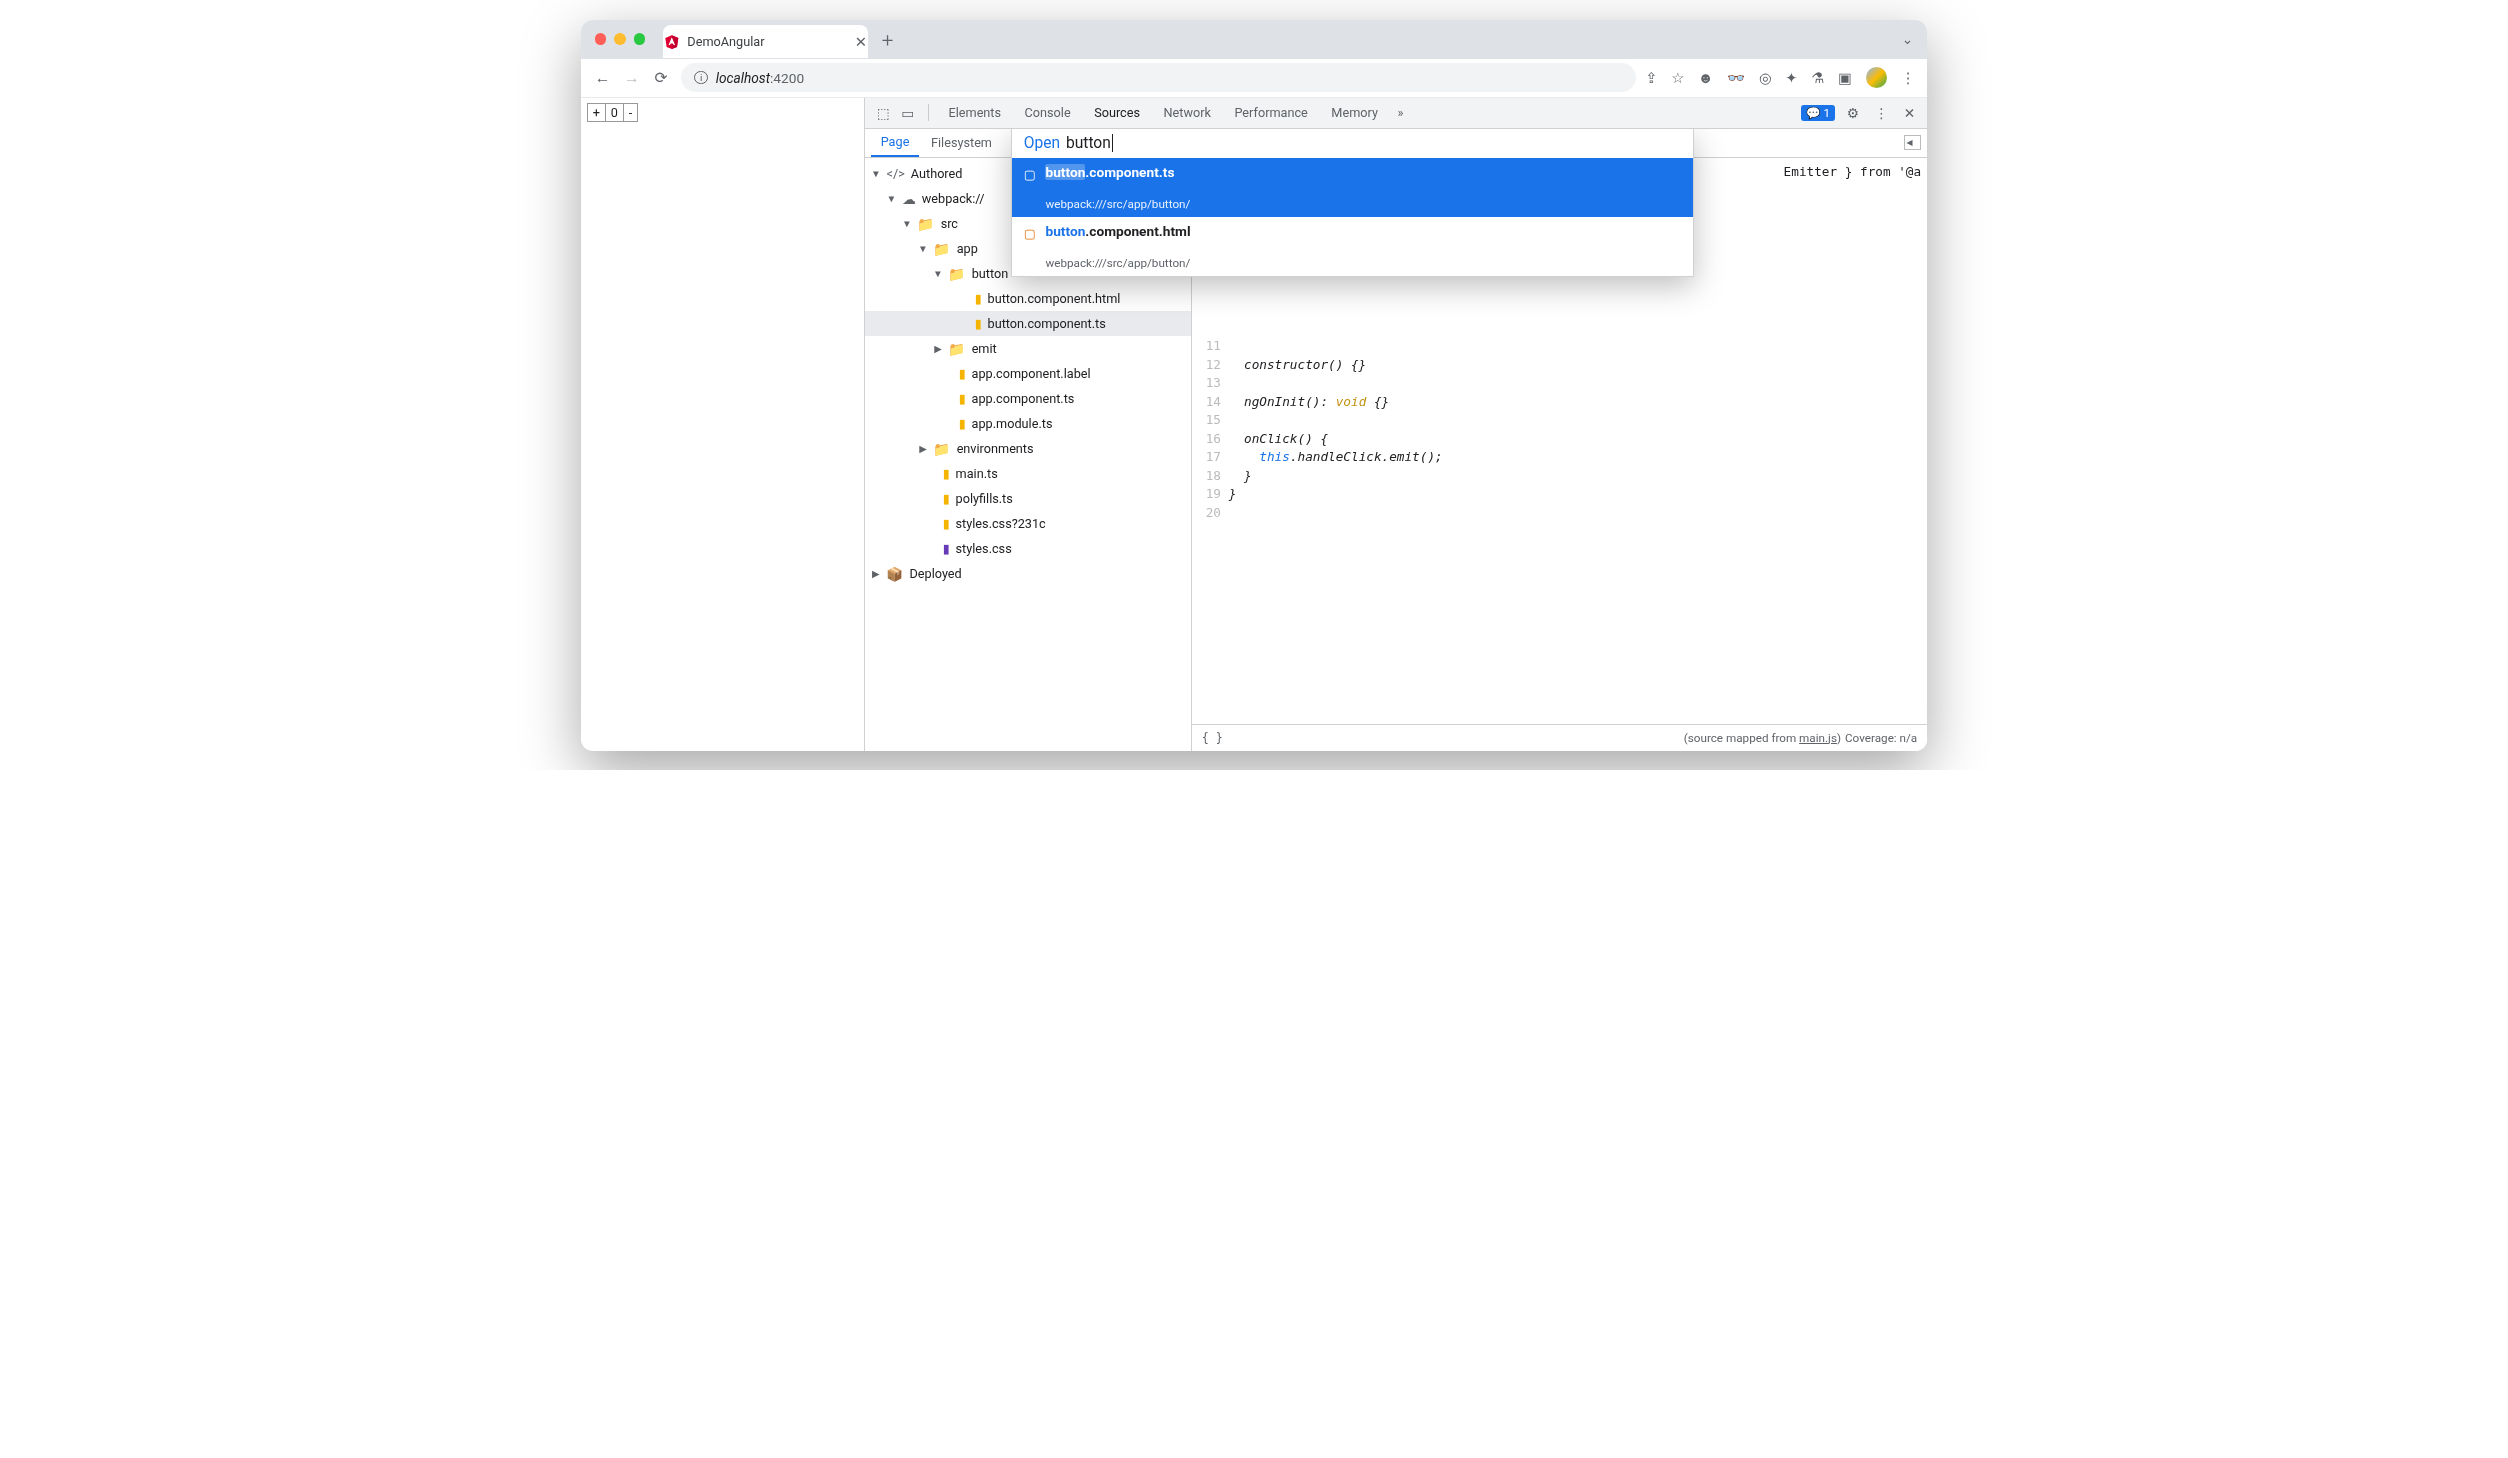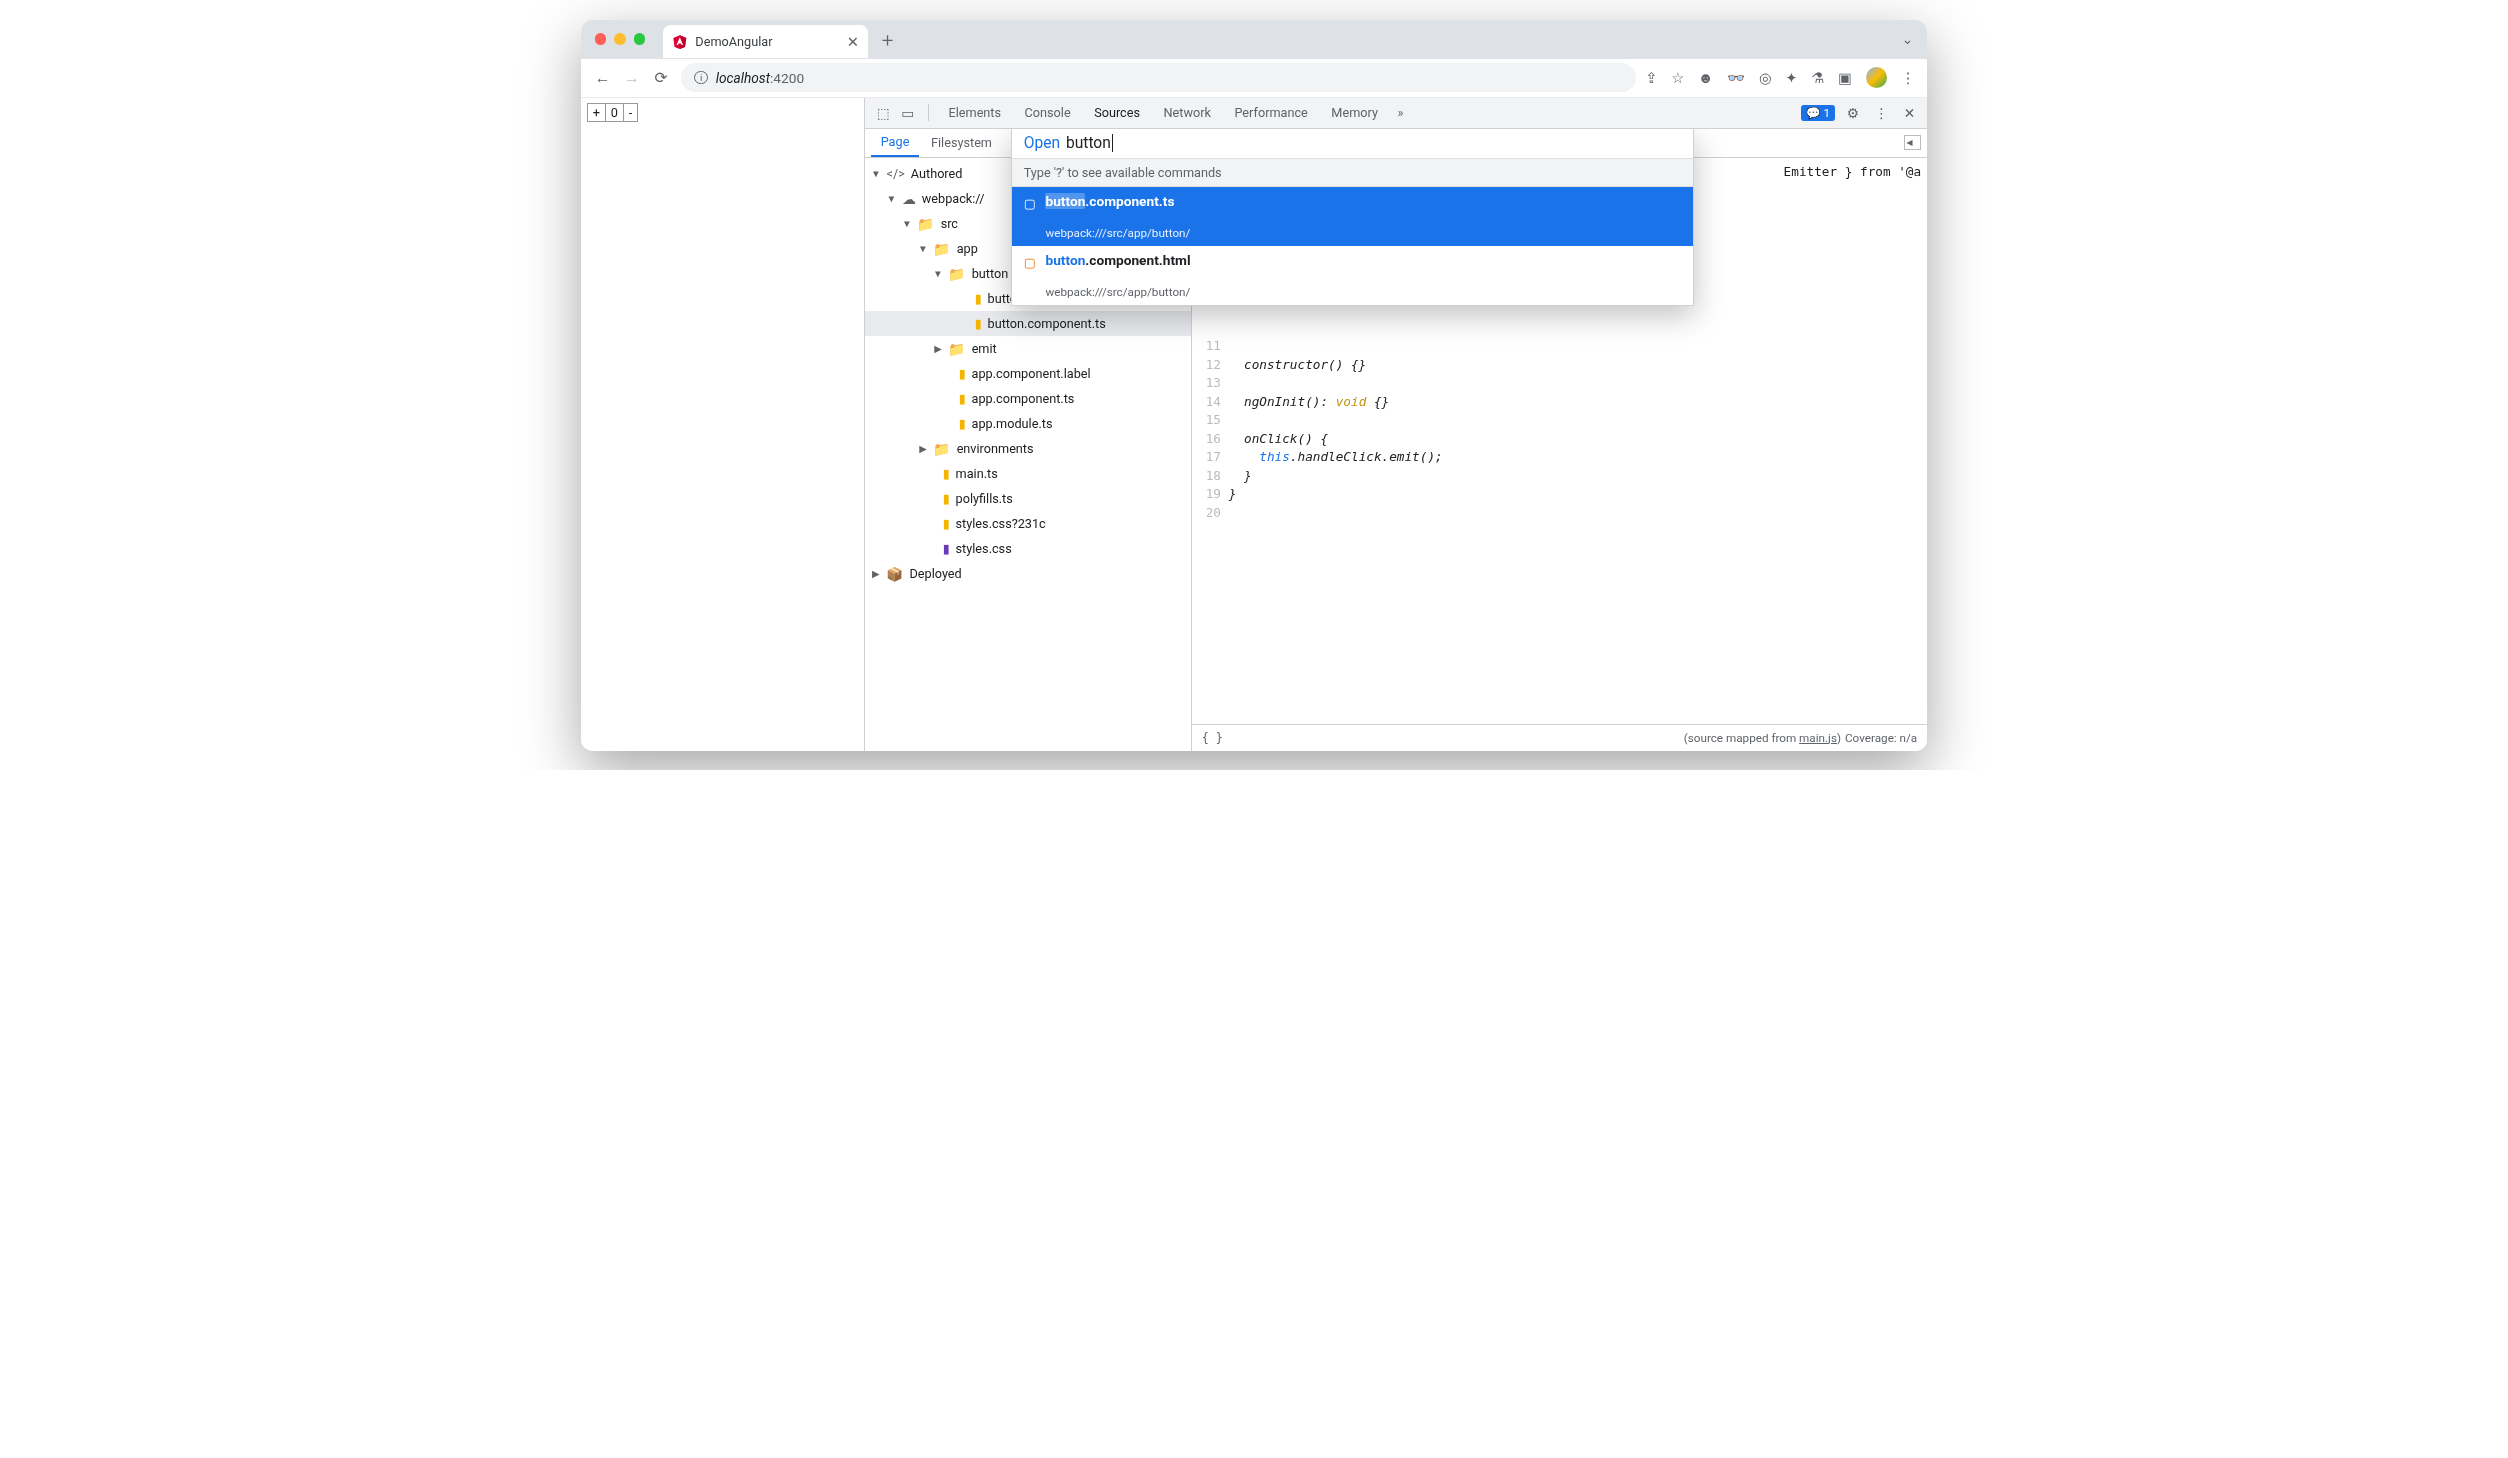--- a/index.html
+++ b/index.html
@@ -4,21 +4,21 @@
 <style>
   * { box-sizing: border-box; margin: 0; padding: 0; }
   body { font-family: -apple-system, BlinkMacSystemFont, "Segoe UI", Roboto, sans-serif; background: #fff; font-size: 12.7px; color: #202124; }
   .window { width: 1346px; height: 731px; margin: 19.5px auto; background: #fff; border-radius: 11.7px; box-shadow: 0 19.5px 59px rgba(0,0,0,0.35); overflow: hidden; display: flex; flex-direction: column; position: relative; }
   .titlebar { height: 39px; background: #dee1e6; display: flex; align-items: center; padding: 0 13.7px; }
   .traffic { display: flex; gap: 7.8px; }
   .traffic .dot { width: 11.7px; height: 11.7px; border-radius: 50%; }
   .dot.red { background: #ff5f57; }
   .dot.yellow { background: #febc2e; }
   .dot.green { background: #28c840; }
-  .tab { background: #fff; border-radius: 7.8px 7.8px 0 0; height: 33px; margin-left: 17.6px; display: flex; align-items: center; padding: 0 9px; gap: 7.8px; min-width: 205px; margin-top: 5.9px; }
+  .tab { background: #fff; border-radius: 7.8px 7.8px 0 0; height: 33px; margin-left: 17.6px; display: flex; align-items: center; padding: 0 1px; gap: 7.8px; min-width: 205px; margin-top: 5.9px; }
   .tab .ang-logo { width: 15.6px; height: 15.6px; display: inline-flex; align-items: center; justify-content: center; }
   .tab .title { font-size: 12.7px; color: #3c4043; flex: 1; }
   .tab .close { color: #5f6368; cursor: pointer; font-size: 14.6px; }
   .new-tab { color: #5f6368; font-size: 19.5px; margin-left: 9.8px; cursor: pointer; }
   .tab-drop { margin-left: auto; color: #5f6368; cursor: pointer; font-size: 13.7px; }
   .toolbar { height: 39px; background: #fff; display: flex; align-items: center; padding: 0 11.7px; gap: 9.8px; border-bottom: 1px solid #e8eaed; }
   .toolbar .nav-ico { color: #5f6368; cursor: pointer; width: 19.5px; text-align: center; font-size: 15.6px; }
   .toolbar .nav-ico.dis { color: #bdc1c6; }
   .omnibox { flex: 1; background: #f1f3f4; border-radius: 15.6px; height: 29px; display: flex; align-items: center; padding: 0 13.7px; gap: 7.8px; color: #5f6368; font-size: 13.7px; }
   .omnibox .info { border: 1px solid #5f6368; border-radius: 50%; width: 13.7px; height: 13.7px; display: inline-flex; align-items: center; justify-content: center; font-size: 9.8px; }
@@ -291,21 +291,20 @@
               <span>Coverage: n/a</span>
             </div>
           </div>
         </div>
 
         <div class="quickopen">
           <div class="qo-head">
             <span class="lbl">Open</span>
             <span class="query">button</span>
           </div>
-          <div class="qo-hint">Type '?' to see available commands</div>
           <div class="qo-list">
             <div class="qo-item sel">
               <span class="ico">▢</span>
               <div>
                 <div class="fn"><span class="match hl">button</span><span>.component.ts</span></div>
                 <div class="path">webpack:///src/app/button/</div>
               </div>
             </div>
             <div class="qo-item">
               <span class="ico orange">▢</span>

